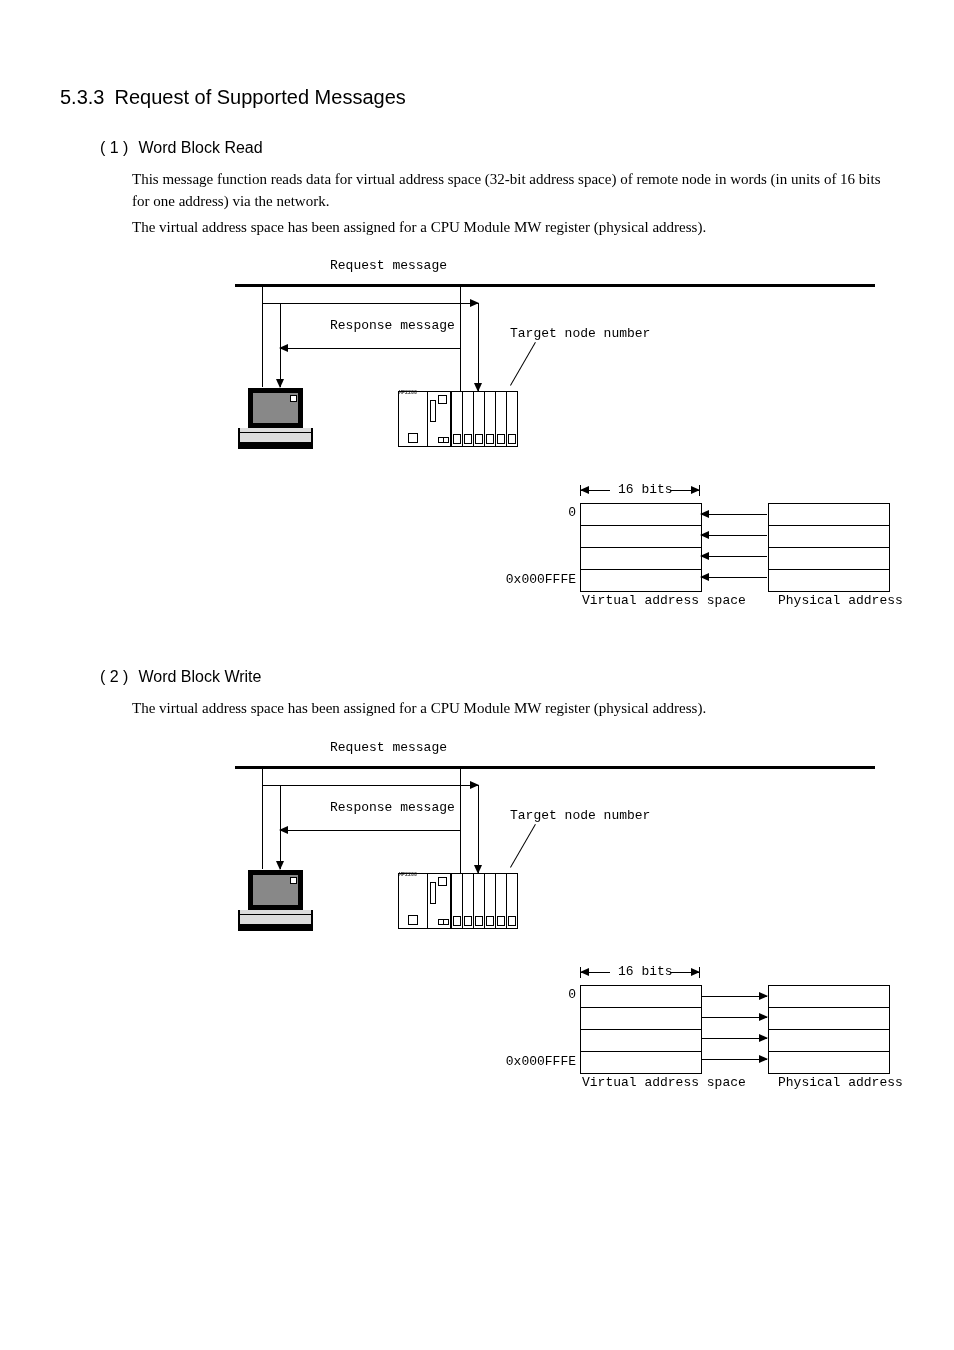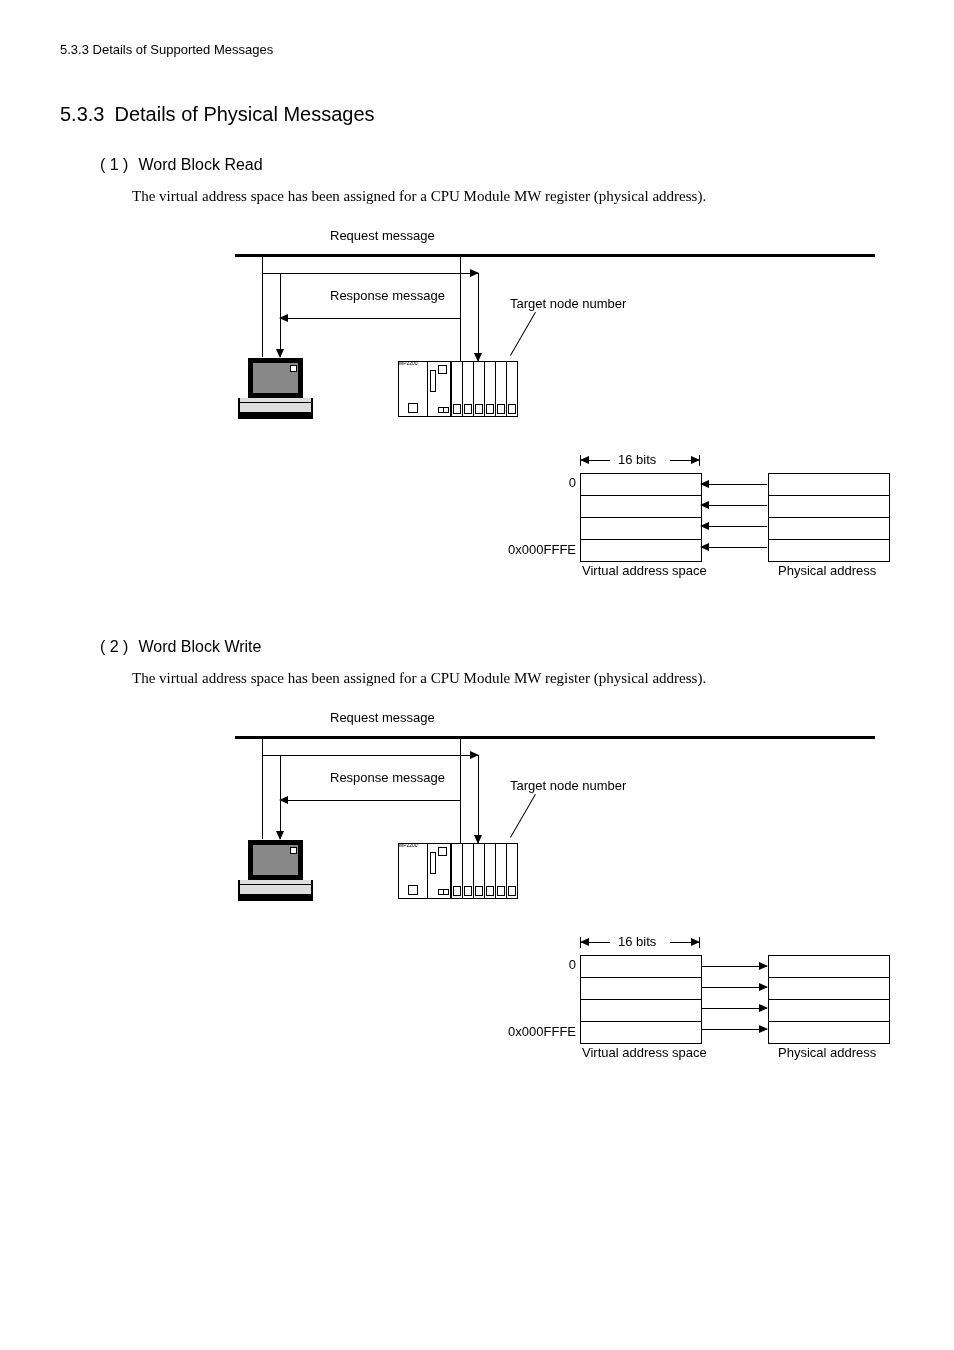--- a/index.html
+++ b/index.html
@@ -49,21 +49,21 @@
     gap: 10px;
   }
   .sub-title .num {
     white-space: nowrap;
   }
   .figure {
     position: relative;
     margin: 20px 0 0 120px;
     width: 730px;
     height: 380px;
-    font-family: Liberation Sans, sans-serif;
+    font-family: Liberation Mono, monospace;
     font-size: 13px;
   }
   
   .laptop {
     position: absolute;
     left: 58px;
     top: 130px;
     width: 78px;
     height: 64px;
   }
@@ -243,32 +243,32 @@
     bottom: -20px;
   }
   .page-wrap{position:relative;}
 </style>
 </head>
 <body>
 
 <div class="page page-wrap">
 
   <div class="hdr">
-    <div class="subrow">5.3.3  Details of Supported Messages</div>
   </div>
 
   <div class="section-title">
     <span>5.3.3</span>
-    <span>Details of Physical Messages</span>
+    <span>Request of Supported Messages</span>
   </div>
 
   <div class="sub-title" style="margin-left:40px;">
     <span class="num">( 1 )</span>
     <span>Word Block Read</span>
   </div>
+  <div class="body-text">This message function reads data for virtual address space (32-bit address space) of remote node in words (in units of 16 bits for one address) via the network.</div>
   <div class="body-text" style="margin-top:4px;">The virtual address space has been assigned for a CPU Module MW register (physical address).</div>
 
   <div class="figure">
     <div class="fig-label" style="left:150px;top:0;">Request message</div>
     <div class="netline"></div>
 
     <div class="vline" style="left:82px;top:29px;height:100px;"></div>
     <div class="vline arrow-down" style="left:100px;top:45px;height:84px;"></div>
 
     <div class="vline" style="left:280px;top:29px;height:104px;"></div>

